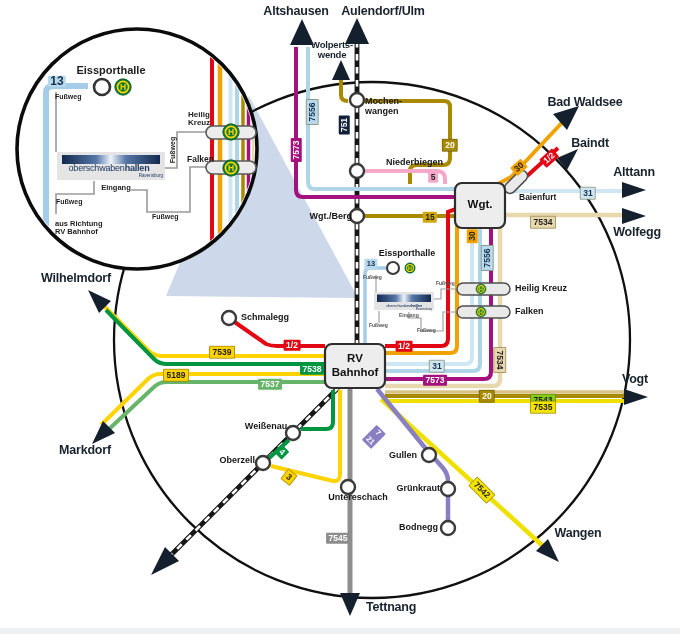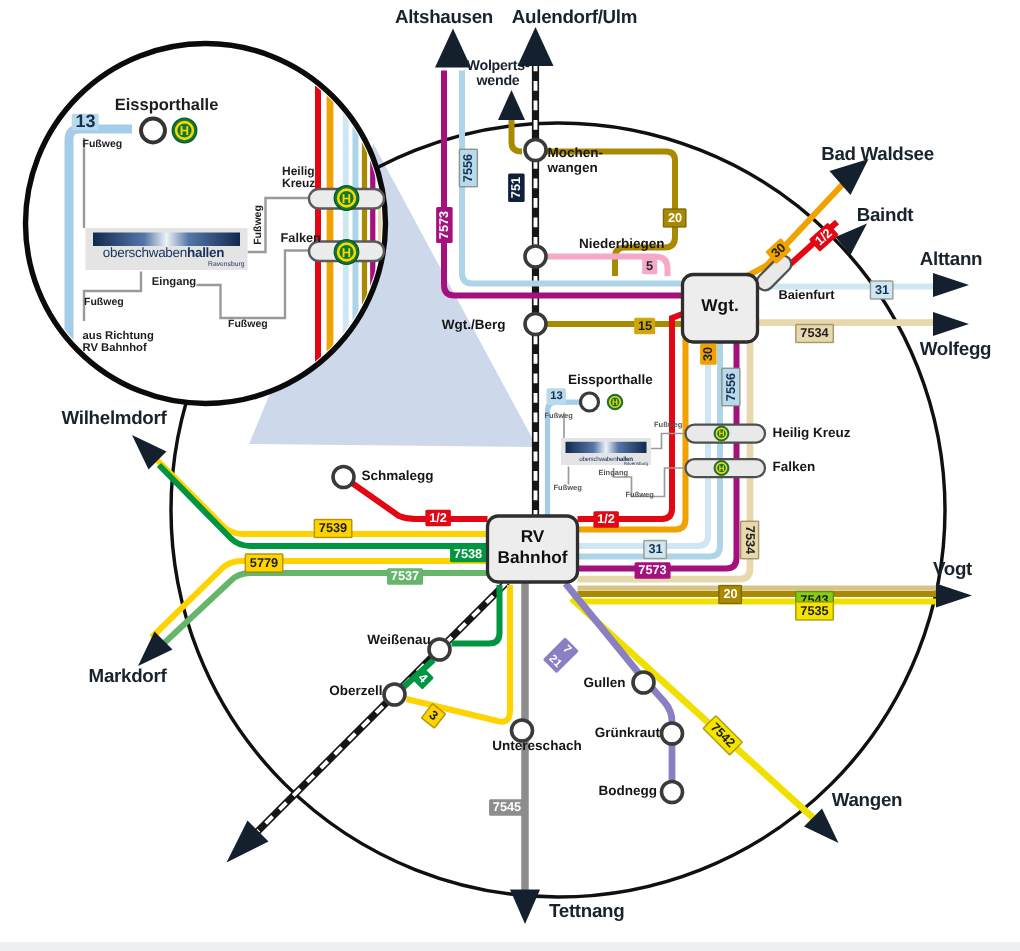--- a/index.html
+++ b/index.html
@@ -165,21 +165,21 @@
       <div class="lbl dest" style="left: 634px; top: 173px; transform: translate(-50%, -50%); text-align: center;">Alttann</div>
       <div class="lbl dest" style="left: 637px; top: 233px; transform: translate(-50%, -50%); text-align: center;">Wolfegg</div>
       <div class="lbl dest" style="left: 635px; top: 380px; transform: translate(-50%, -50%); text-align: center;">Vogt</div>
       <div class="lbl dest" style="left: 578px; top: 534px; transform: translate(-50%, -50%); text-align: center;">Wangen</div>
       <div class="lbl dest" style="left: 366px; top: 608px; transform: translate(0%, -50%); text-align: left;">Tettnang</div>
       <div class="lbl dest" style="left: 85px; top: 451px; transform: translate(-50%, -50%); text-align: center;">Markdorf</div>
       <div class="lbl dest" style="left: 76px; top: 279px; transform: translate(-50%, -50%); text-align: center;">Wilhelmdorf</div>
       <div class="lbl stn" style="left: 365px; top: 107px; transform: translate(0%, -50%); text-align: left;">Mochen-
 wangen</div>
       <div class="lbl stn" style="left: 366px; top: 163px; transform: translate(0%, -50%); text-align: left; margin-left: 20px;">Niederbiegen</div>
-      <div class="lbl stn" style="left: 337px; top: 217px; transform: translate(-100%, -50%); text-align: center;">Wgt./Berg</div>
+      <div class="lbl stn" style="left: 352px; top: 217px; transform: translate(-100%, -50%); text-align: center;">Wgt./Berg</div>
       <div class="lbl stn" style="left: 241px; top: 318px; transform: translate(0%, -50%); text-align: left;">Schmalegg</div>
       <div class="lbl stn" style="left: 407px; top: 254px; transform: translate(-50%, -50%); text-align: center;">Eissporthalle</div>
       <div class="lbl stn" style="left: 515px; top: 289px; transform: translate(0%, -50%); text-align: left;">Heilig Kreuz</div>
       <div class="lbl stn" style="left: 515px; top: 312px; transform: translate(0%, -50%); text-align: left;">Falken</div>
       <div class="lbl stn" style="left: 519px; top: 197px; transform: translate(0%, -50%); text-align: left; font-size: 8.5px;">Baienfurt</div>
       <div class="lbl stn" style="left: 266px; top: 427px; transform: translate(-50%, -50%); text-align: center;">Weißenau</div>
       <div class="lbl stn" style="left: 255px; top: 461px; transform: translate(-100%, -50%); text-align: left;">Oberzell</div>
       <div class="lbl stn" style="left: 322px; top: 498px; transform: translate(-50%, -50%); text-align: center; margin-left: 36px;">Untereschach</div>
       <div class="lbl stn" style="left: 417px; top: 456px; transform: translate(-100%, -50%); text-align: right;">Gullen</div>
       <div class="lbl stn" style="left: 440px; top: 489px; transform: translate(-100%, -50%); text-align: right;">Grünkraut</div>
@@ -201,21 +201,21 @@
       <div class="lbl badge" style="left: 292px; top: 345px; transform: translate(-50%, -50%); text-align: center; background: rgb(227, 6, 19); color: rgb(255, 255, 255);">1/2</div>
       <div class="lbl badge" style="left: 404px; top: 346px; transform: translate(-50%, -50%); text-align: center; background: rgb(227, 6, 19); color: rgb(255, 255, 255);">1/2</div>
       <div class="lbl badge" style="left: 437px; top: 366px; transform: translate(-50%, -50%); text-align: center; background: rgb(207, 230, 243); color: rgb(20, 49, 78); border: 1px solid rgba(70, 60, 0, 0.4);">31</div>
       <div class="lbl badge" style="left: 435px; top: 380px; transform: translate(-50%, -50%); text-align: center; background: rgb(164, 17, 126); color: rgb(255, 255, 255);">7573</div>
       <div class="lbl badge" style="left: 500px; top: 360px; transform: translate(-50%, -50%) rotate(90deg); text-align: center; background: rgb(232, 216, 174); color: rgb(29, 29, 29); border: 1px solid rgba(70, 60, 0, 0.4);">7534</div>
       <div class="lbl badge" style="left: 487px; top: 396px; transform: translate(-50%, -50%); text-align: center; background: rgb(168, 137, 0); color: rgb(255, 255, 255); border: 1px solid rgba(70, 60, 0, 0.4);">20</div>
       <div class="lbl badge" style="left: 543px; top: 400px; transform: translate(-50%, -50%); text-align: center; background: #84cc16; color: rgb(29, 29, 29); border: 1px solid rgba(70, 60, 0, 0.4);">7543</div>
       <div class="lbl badge" style="left: 543px; top: 407px; transform: translate(-50%, -50%); text-align: center; background: rgb(245, 228, 0); color: rgb(29, 29, 29); border: 1px solid rgba(70, 60, 0, 0.4);">7535</div>
       <div class="lbl badge" style="left: 222px; top: 352px; transform: translate(-50%, -50%); text-align: center; background: rgb(255, 211, 0); color: rgb(29, 29, 29); border: 1px solid rgba(70, 60, 0, 0.4);">7539</div>
       <div class="lbl badge" style="left: 312px; top: 369px; transform: translate(-50%, -50%); text-align: center; background: rgb(0, 149, 64); color: rgb(255, 255, 255);">7538</div>
-      <div class="lbl badge" style="left: 176px; top: 375px; transform: translate(-50%, -50%); text-align: center; background: rgb(255, 211, 0); color: rgb(29, 29, 29); border: 1px solid rgba(70, 60, 0, 0.4);">5779</div>
+      <div class="lbl badge" style="left: 176px; top: 375px; transform: translate(-50%, -50%); text-align: center; background: rgb(255, 211, 0); color: rgb(29, 29, 29); border: 1px solid rgba(70, 60, 0, 0.4);">5189</div>
       <div class="lbl badge" style="left: 270px; top: 384px; transform: translate(-50%, -50%); text-align: center; background: rgb(103, 180, 107); color: rgb(255, 255, 255);">7537</div>
       <div class="lbl badge" style="left: 338px; top: 538px; transform: translate(-50%, -50%); text-align: center; background: rgb(141, 141, 141); color: rgb(255, 255, 255);">7545</div>
       <div class="lbl badge" style="left: 374px; top: 437px; transform: translate(-50%, -50%) rotate(45deg); text-align: center; background: rgb(138, 127, 194); color: rgb(255, 255, 255); font-size: 7.5px;">7
 21</div>
       <div class="lbl badge" style="left: 482px; top: 490px; transform: translate(-50%, -50%) rotate(45deg); text-align: center; background: rgb(245, 228, 0); color: rgb(29, 29, 29); border: 1px solid rgba(70, 60, 0, 0.4);">7542</div>
       <div class="lbl badge" style="left: 282px; top: 452px; transform: translate(-50%, -50%) rotate(45deg); text-align: center; background: rgb(0, 149, 64); color: rgb(255, 255, 255);">4</div>
       <div class="lbl badge" style="left: 289px; top: 477px; transform: translate(-50%, -50%) rotate(38deg); text-align: center; background: rgb(255, 211, 0); color: rgb(29, 29, 29); border: 1px solid rgba(70, 60, 0, 0.4);">3</div>
       <div class="lbl box-label" style="left: 355px; top: 366px; transform: translate(-50%, -50%); text-align: center;">RV
 Bahnhof</div>
       <div class="lbl box-label" style="left: 480px; top: 205px; transform: translate(-50%, -50%); text-align: center;">Wgt.</div>

